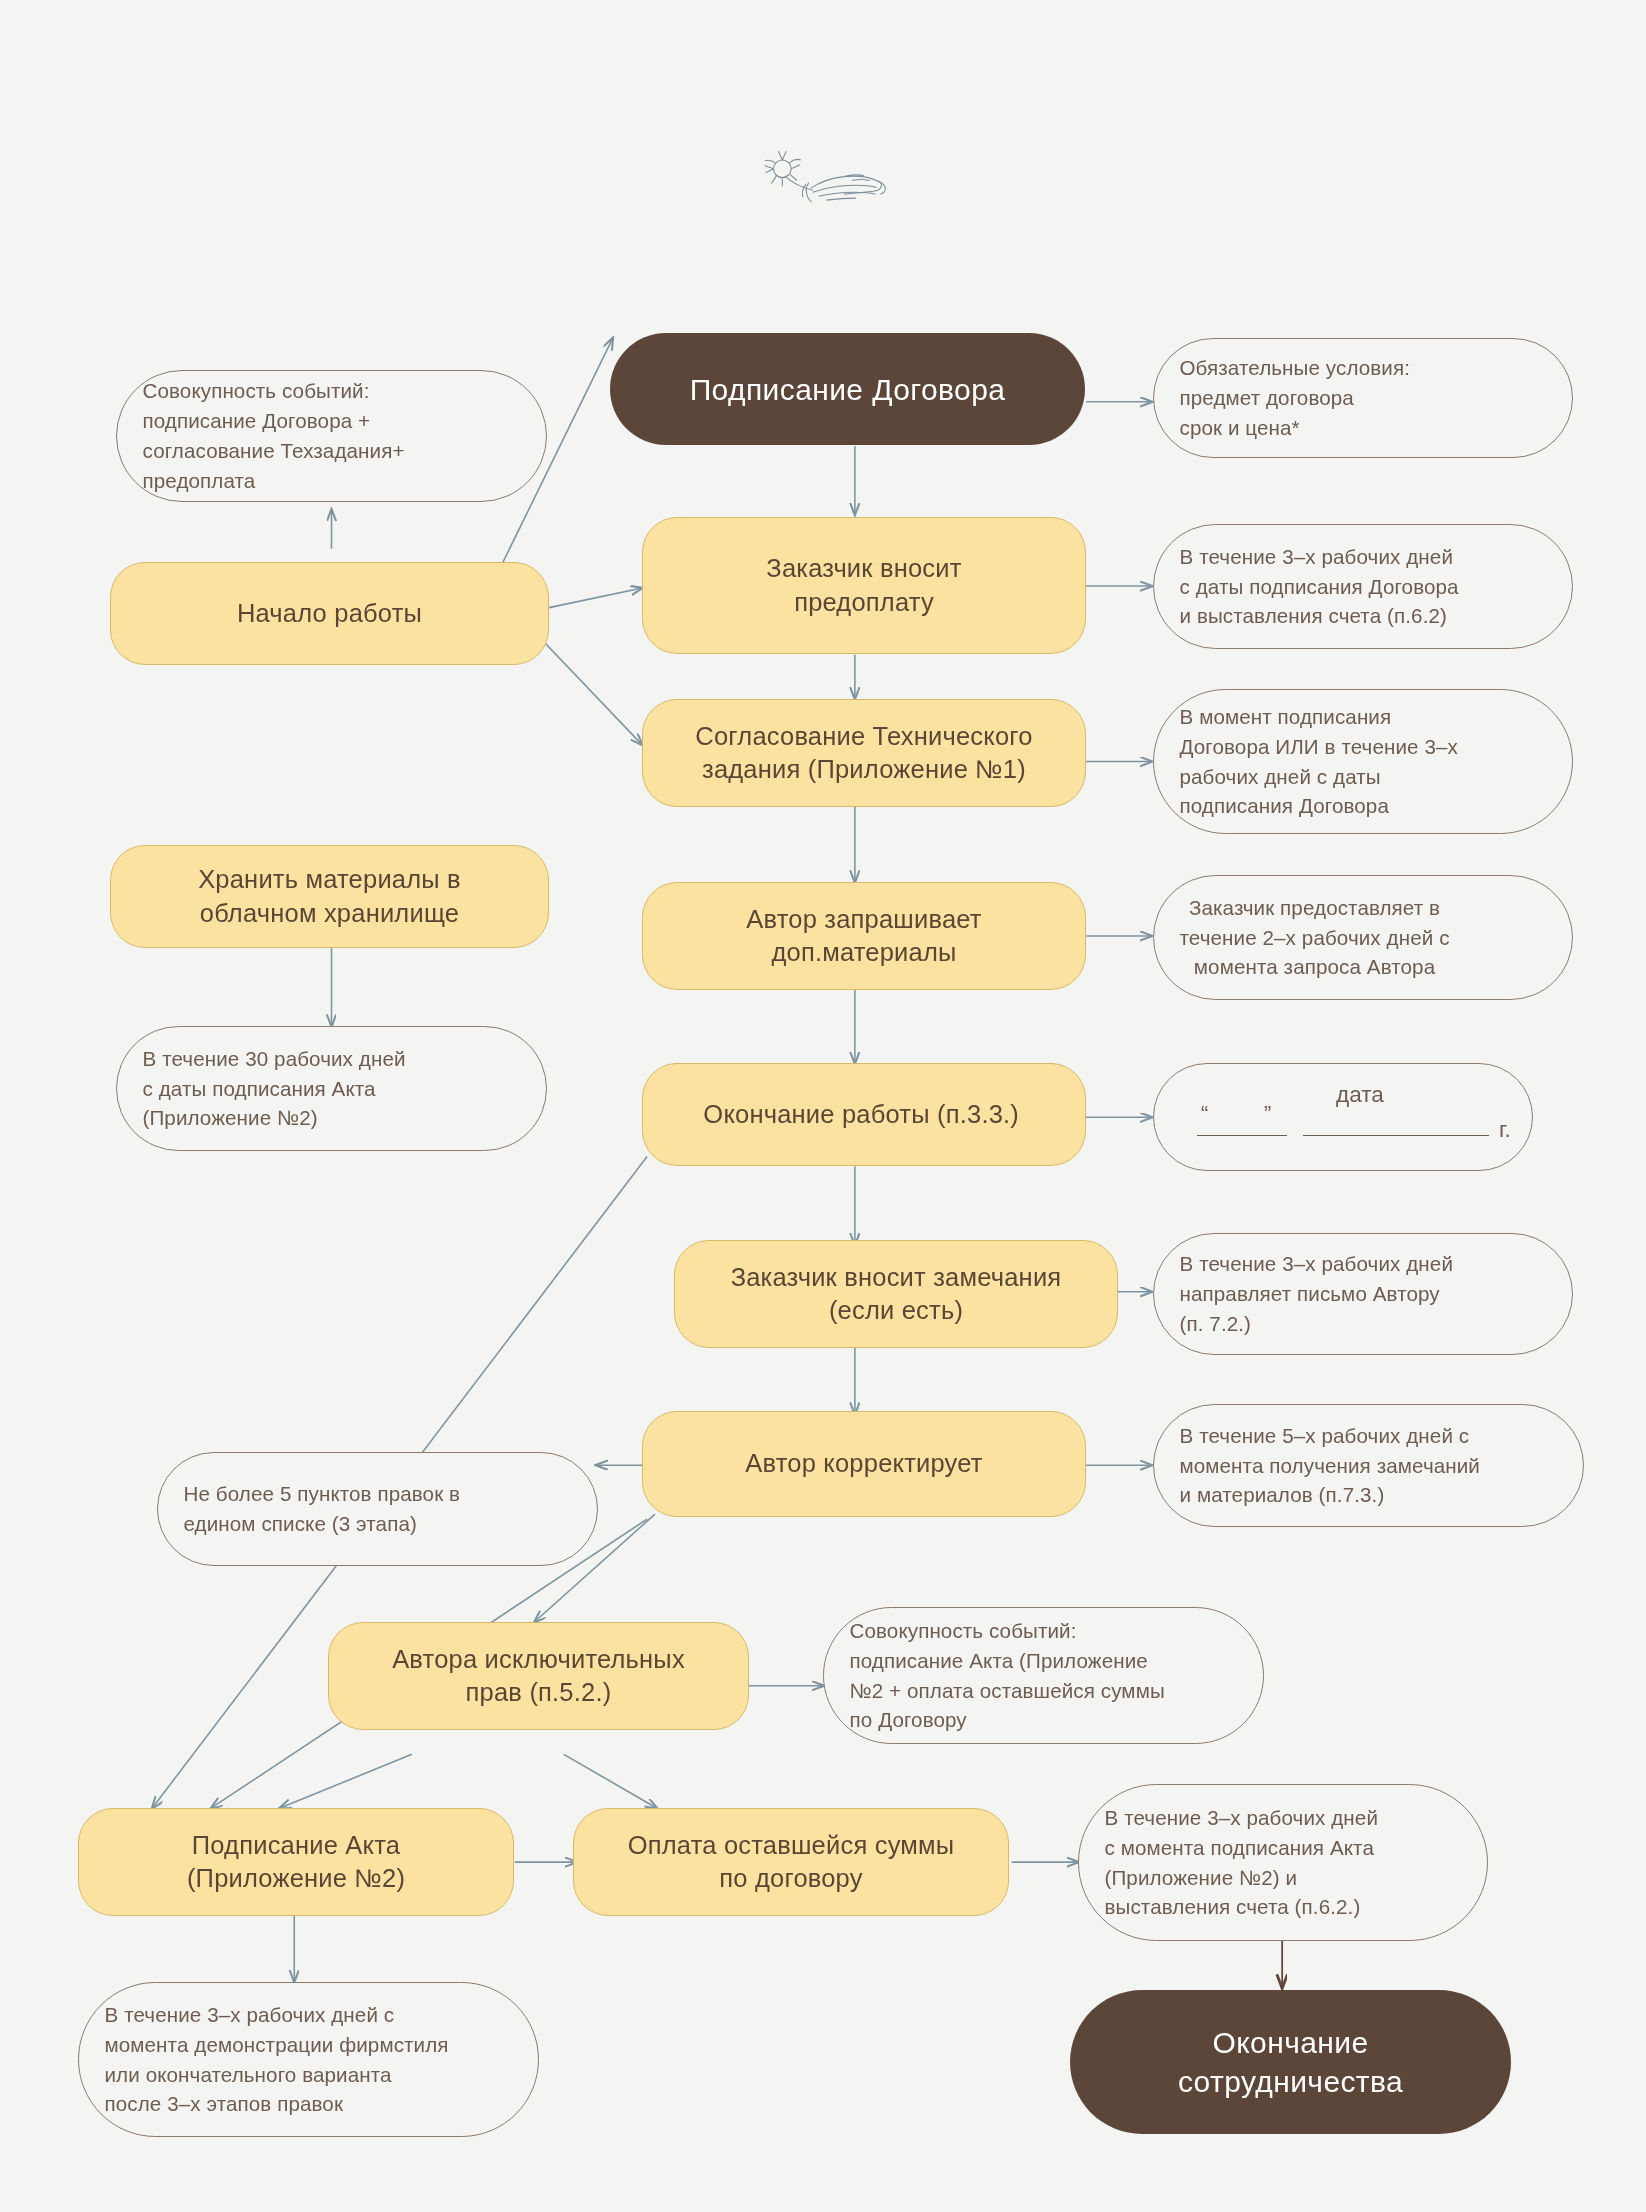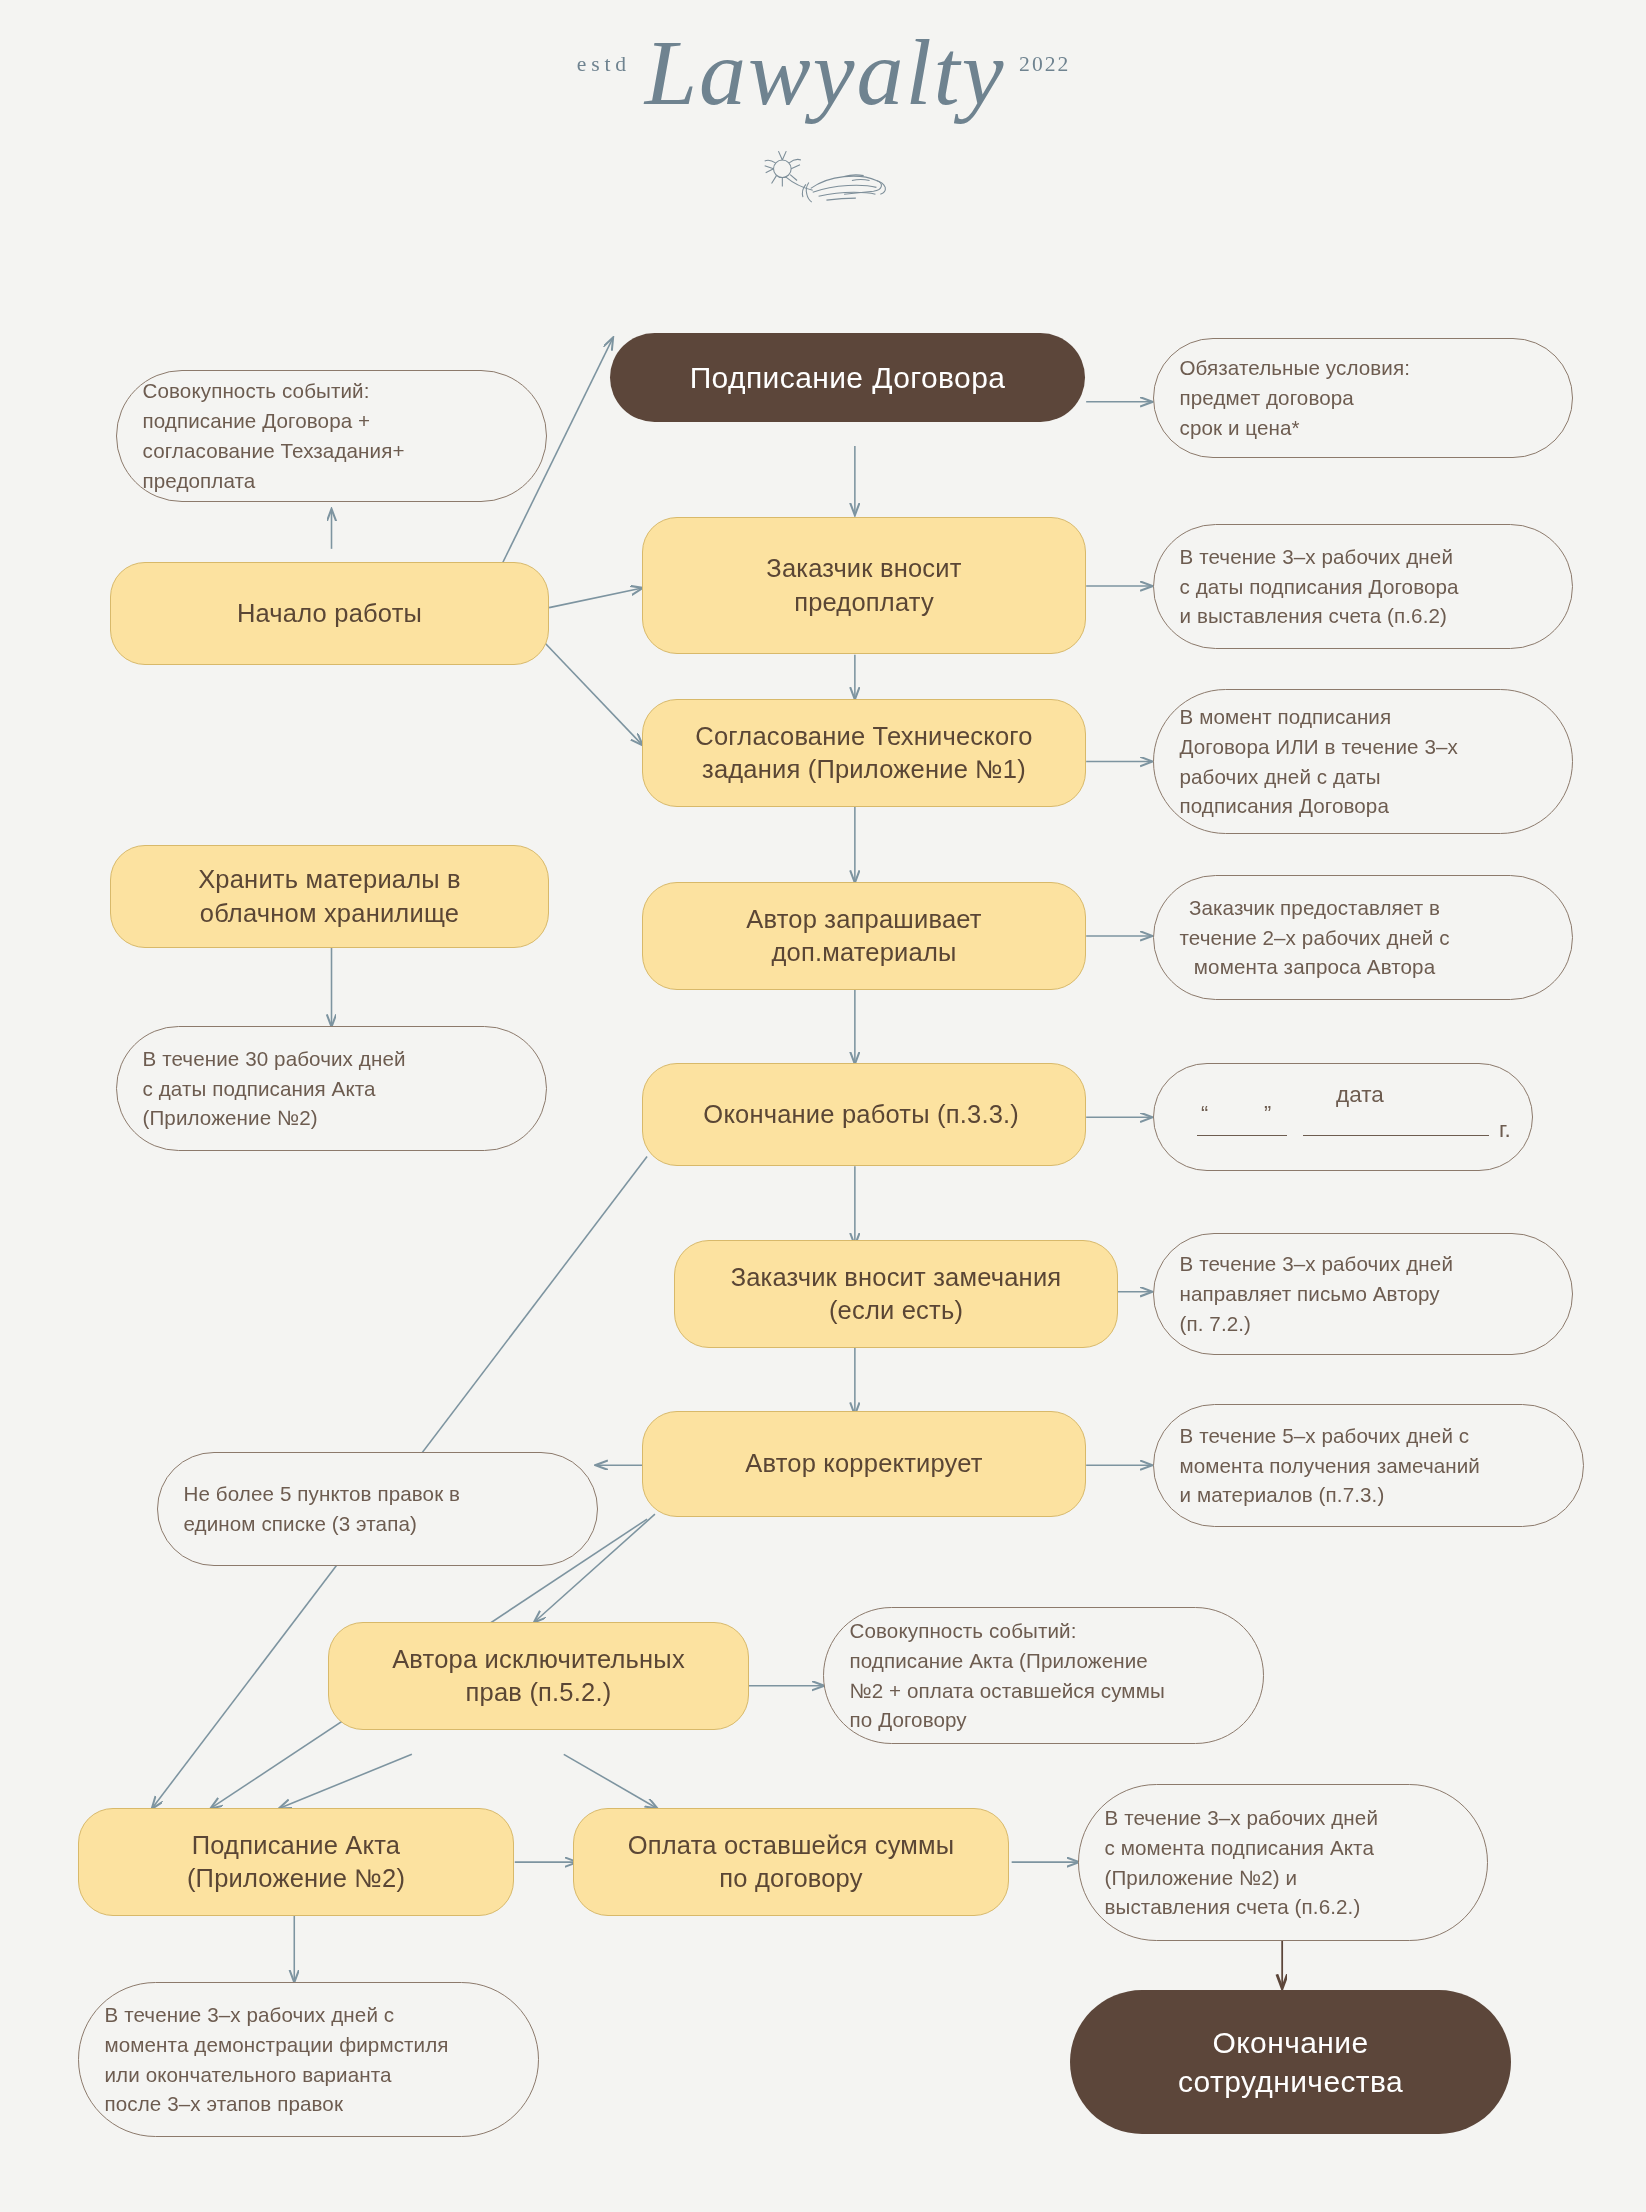--- a/index.html
+++ b/index.html
@@ -123,23 +123,20 @@
   .dline {
     position: absolute;
     border-bottom: 1.6px solid #6d5c50;
   }
   .dlabel { position: absolute; font-size: 22.5px; }
 </style>
 </head>
 <body>
 
 <div id="logo-area">
-  <div id="logo-wordmark">
-    <span id="logo-estd">estd</span><span id="logo-name">Lawyalty</span><span id="logo-year">2022</span>
-  </div>
   <div id="logo-emblem">
     <svg width="147" height="69" viewBox="0 0 150 70" aria-hidden="true">
       <g stroke="#7d8e99" stroke-width="1.1" fill="none">
 
         <circle cx="33" cy="22" r="9"></circle>
         <path d="M33 13 l-4 -9 M33 13 l4 -9 M24 22 l-9 -3 M24 22 l-8 4 M42 22 l9 -4 M41 28 l7 6 M27 29 l-5 8 M33 31 l0 9"></path>
         <path d="M26 16 q-6 -4 -11 -2 M40 16 q6 -5 12 -3"></path>
 
         <path d="M36 30 q12 10 28 14"></path>
 
@@ -228,21 +225,21 @@
 
     <path d="M1308,1980 L1308,2028"></path>
   </g>
 </svg>
 
 <div class="node note" style="left:116px; top:370px; width:431px; height:132px;">Совокупность событий:
 подписание Договора +
 согласование Техзадания+
 предоплата</div>
 
-<div class="node dark" style="left:610px; top:333px; width:475px; height:89px;">Подписание Договора</div>
+<div class="node dark" style="left:610px; top:333px; width:475px; height:112px;">Подписание Договора</div>
 
 <div class="node note" style="left:1153px; top:338px; width:420px; height:120px;">Обязательные условия:
 предмет договора
 срок и цена*</div>
 
 <div class="node yellow" style="left:110px; top:562px; width:439px; height:103px;">Начало работы</div>
 
 <div class="node yellow" style="left:642px; top:517px; width:444px; height:137px;">Заказчик вносит
 предоплату</div>
 

